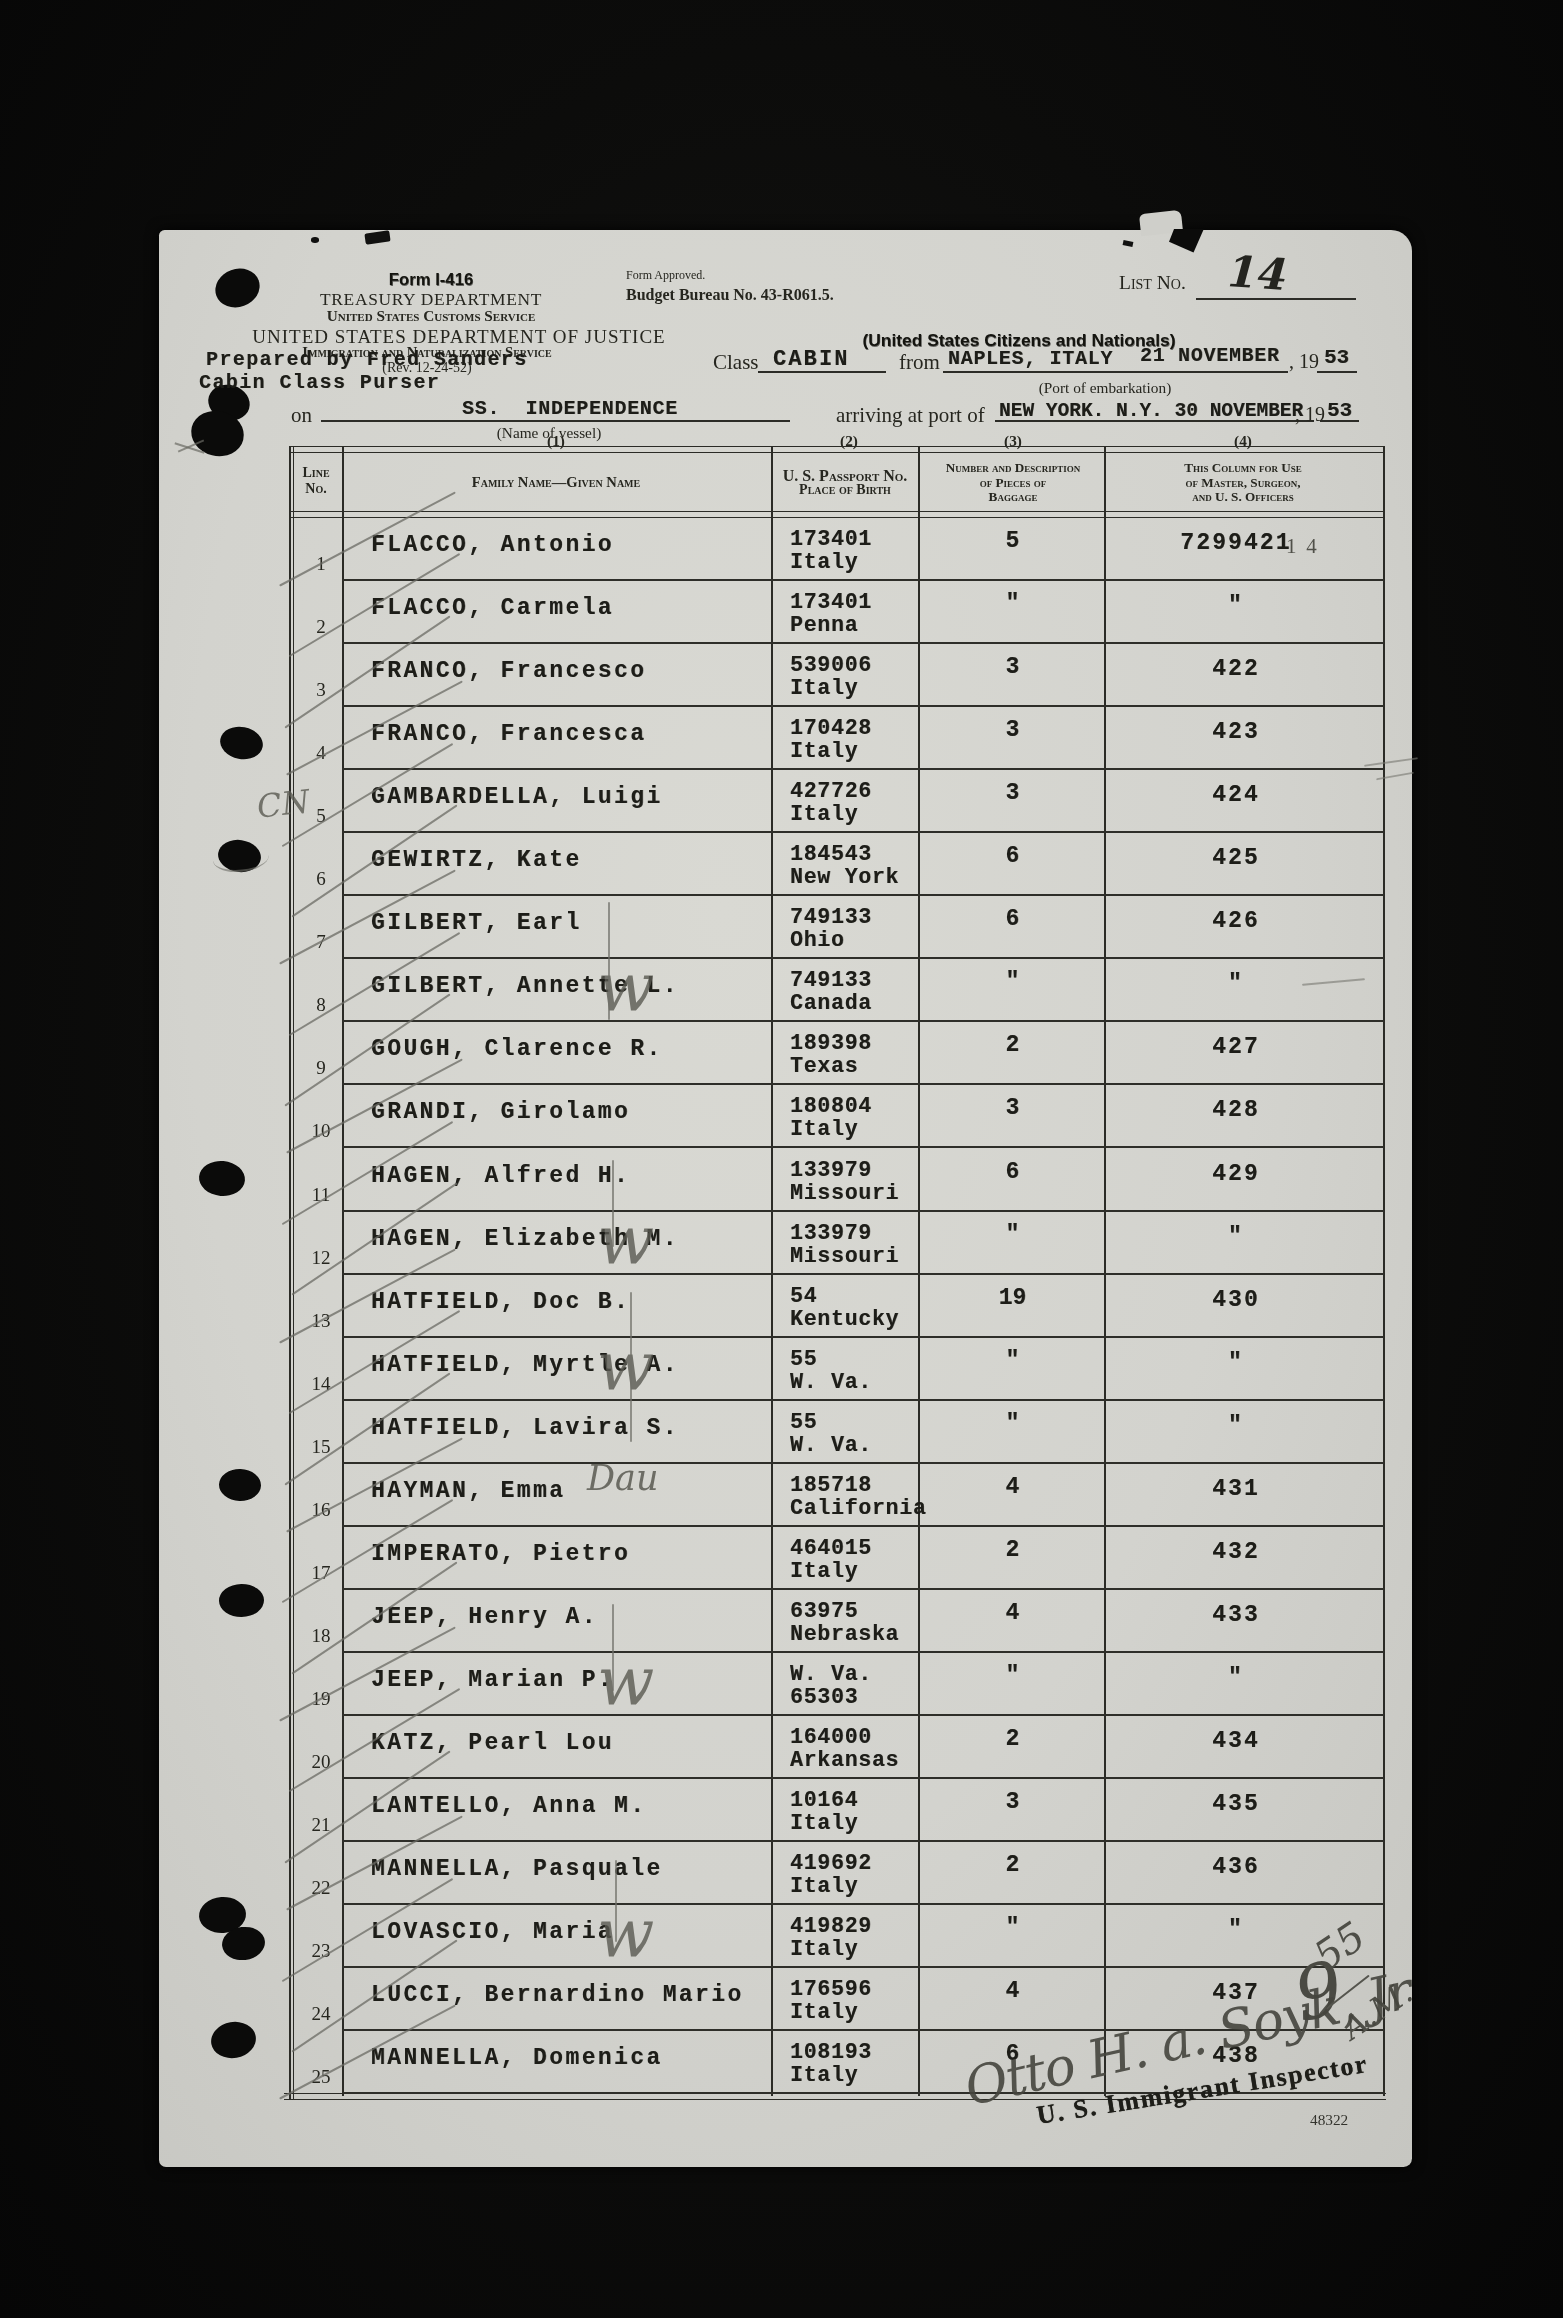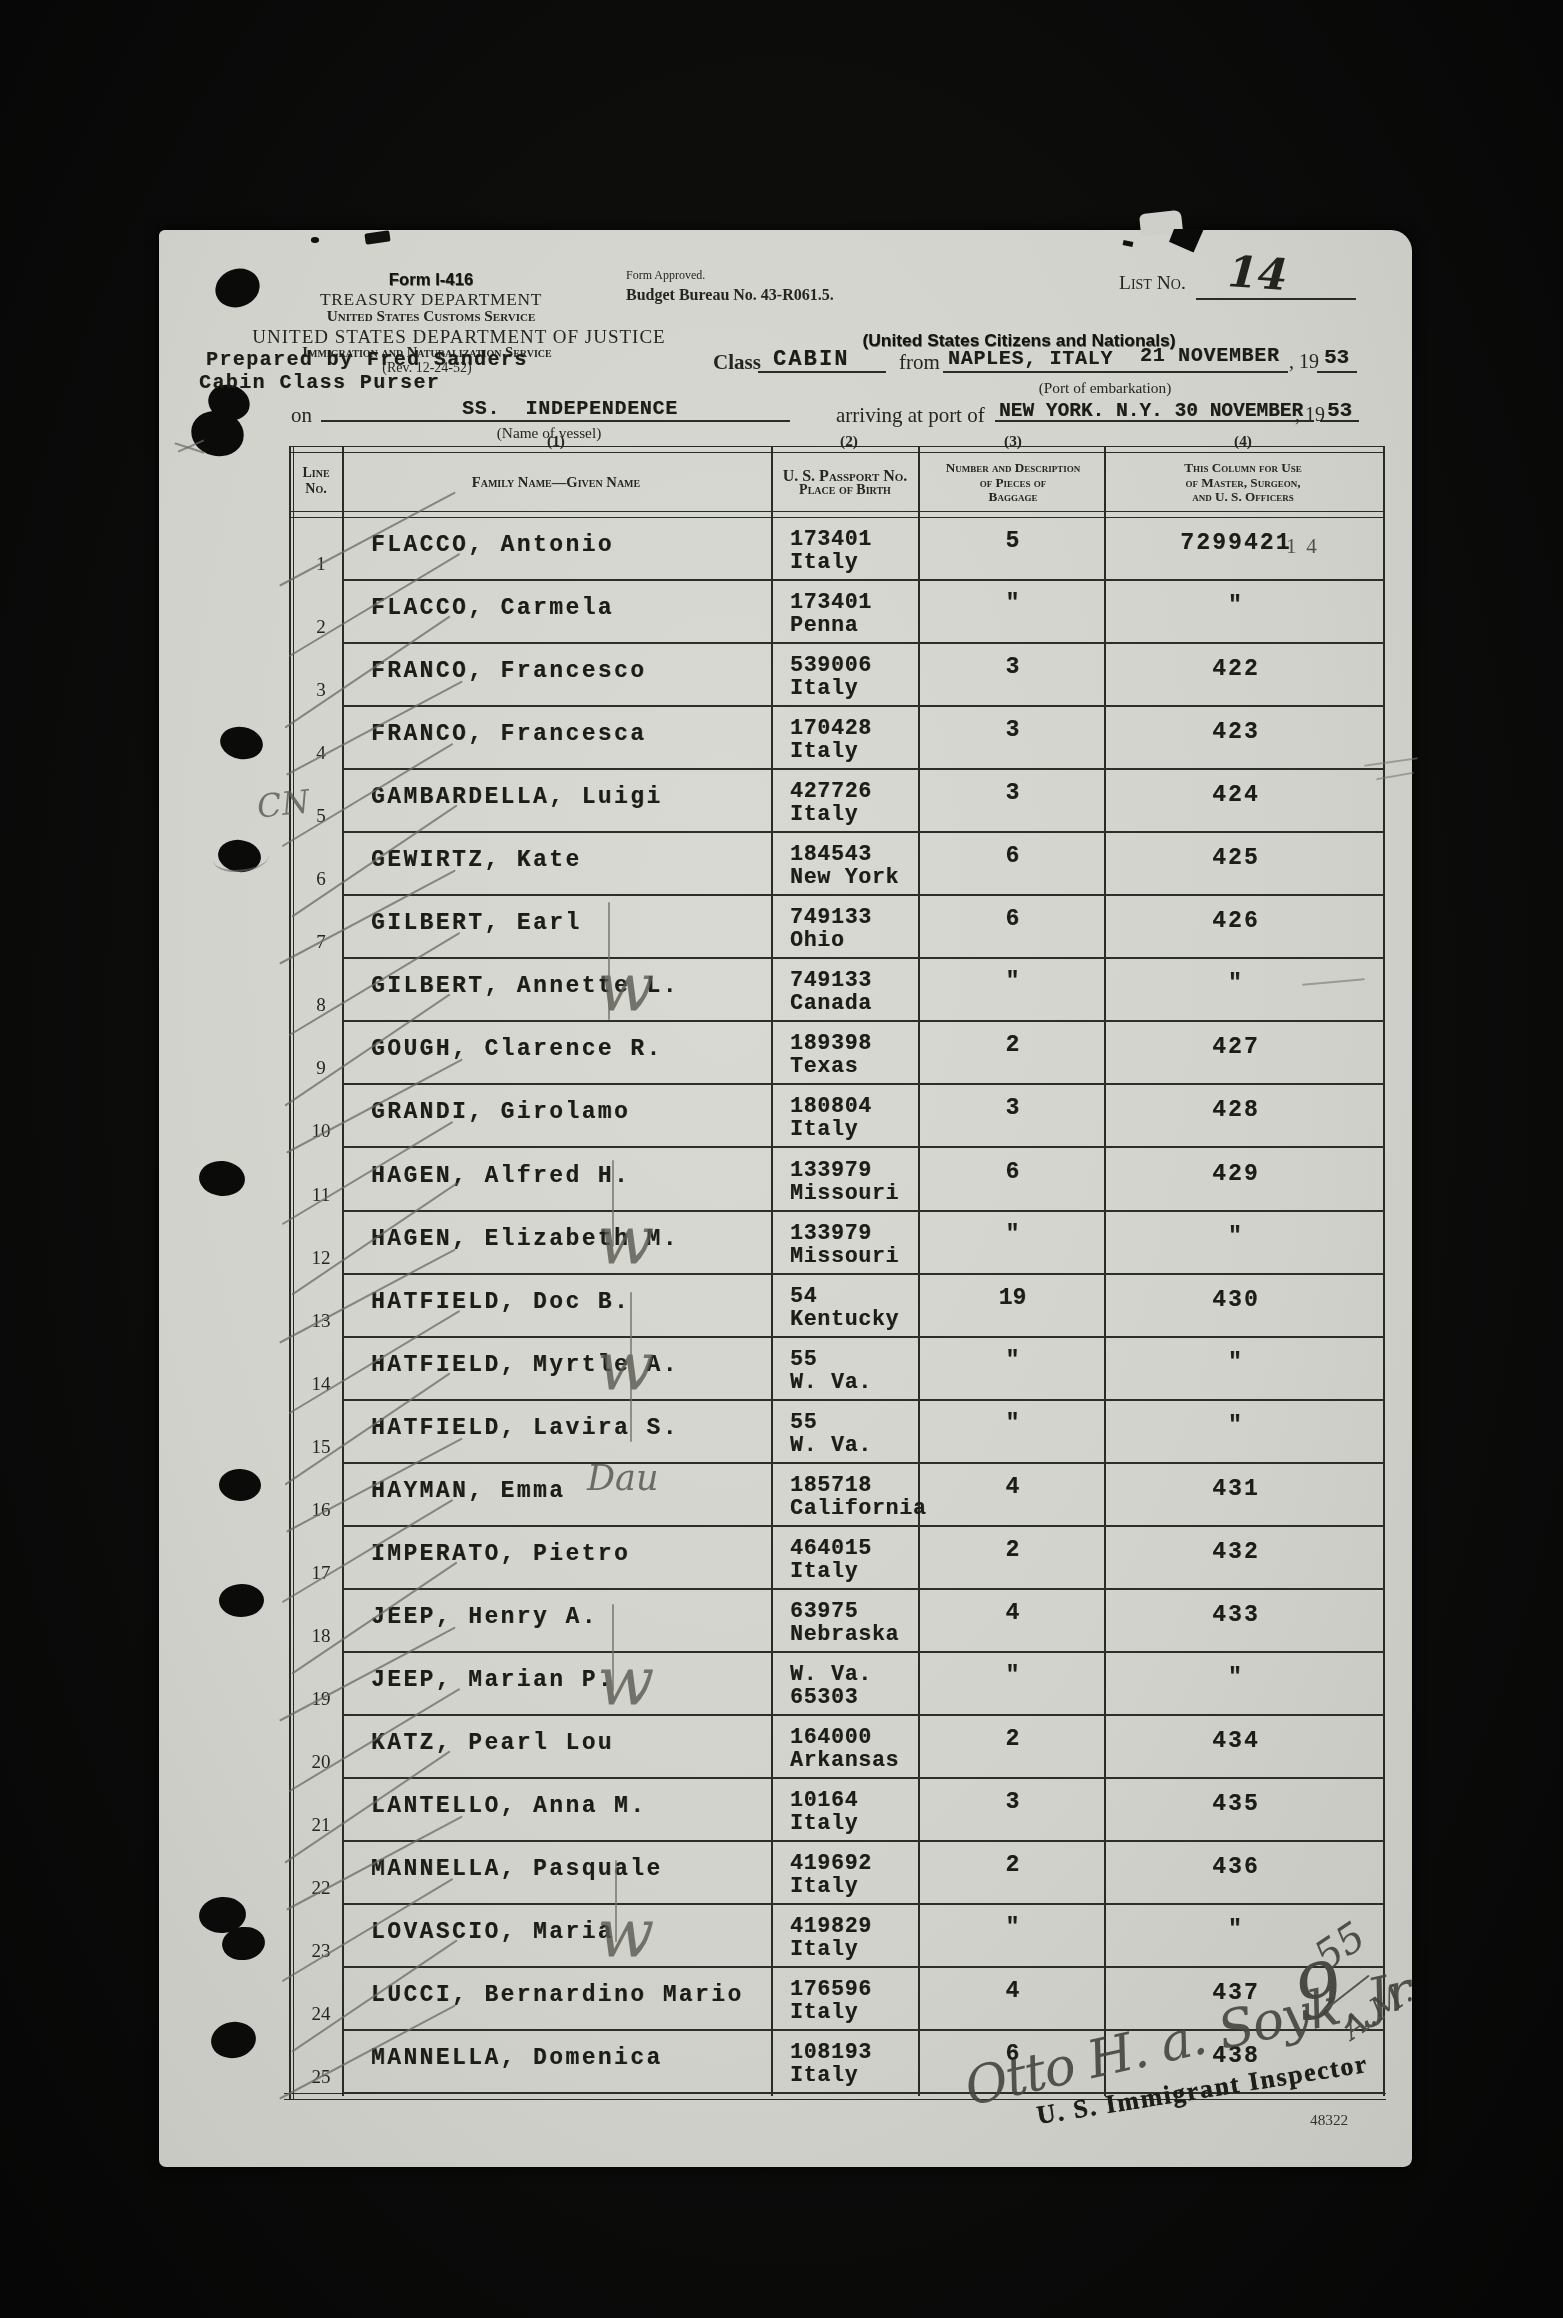--- a/index.html
+++ b/index.html
@@ -83,21 +83,21 @@
 
     <div class="abs serif sc" style="left:960px;top:42px;font-size:19.5px;">List No.</div>
     <div class="uline" style="left:1037px;top:68px;width:160px;"></div>
     <div class="abs hand ink" style="left:1069px;top:18px;font-size:43px;font-weight:700;transform:rotate(4deg);color:#24241f;">14</div>
 
     <div class="abs title center" style="left:860px;top:100px;font-size:17.4px;">(United States Citizens and Nationals)</div>
 
     <div class="abs typew" style="left:47px;top:118px;font-size:20px;letter-spacing:1.4px;">Prepared by Fred Sanders</div>
     <div class="abs typew" style="left:40px;top:141px;font-size:20px;letter-spacing:1.4px;">Cabin Class Purser</div>
 
-    <div class="abs serif" style="left:554px;top:120px;font-size:21px;font-weight:bold;">Class</div>
+    <div class="abs serif" style="left:554px;top:120px;font-size:21px;">Class</div>
     <div class="uline" style="left:599px;top:141px;width:128px;"></div>
     <div class="abs typew" style="left:614px;top:117px;font-size:22px;letter-spacing:2.1px;">CABIN</div>
     <div class="abs serif" style="left:740px;top:120px;font-size:21px;">from</div>
     <div class="uline" style="left:784px;top:141px;width:345px;"></div>
     <div class="abs typew" style="left:789px;top:117px;font-size:20px;letter-spacing:0.7px;">NAPLES, ITALY</div>
     <div class="abs typew" style="left:981px;top:114px;font-size:20px;letter-spacing:0.7px;">21 NOVEMBER</div>
     <div class="abs serif" style="left:1130px;top:120px;font-size:20px;">, 19</div>
     <div class="abs typew" style="left:1165px;top:116px;font-size:21px;">53</div>
     <div class="uline" style="left:1158px;top:141px;width:40px;"></div>
     <div class="abs serif center" style="left:946px;top:149px;font-size:15.3px;">(Port of embarkation)</div>

